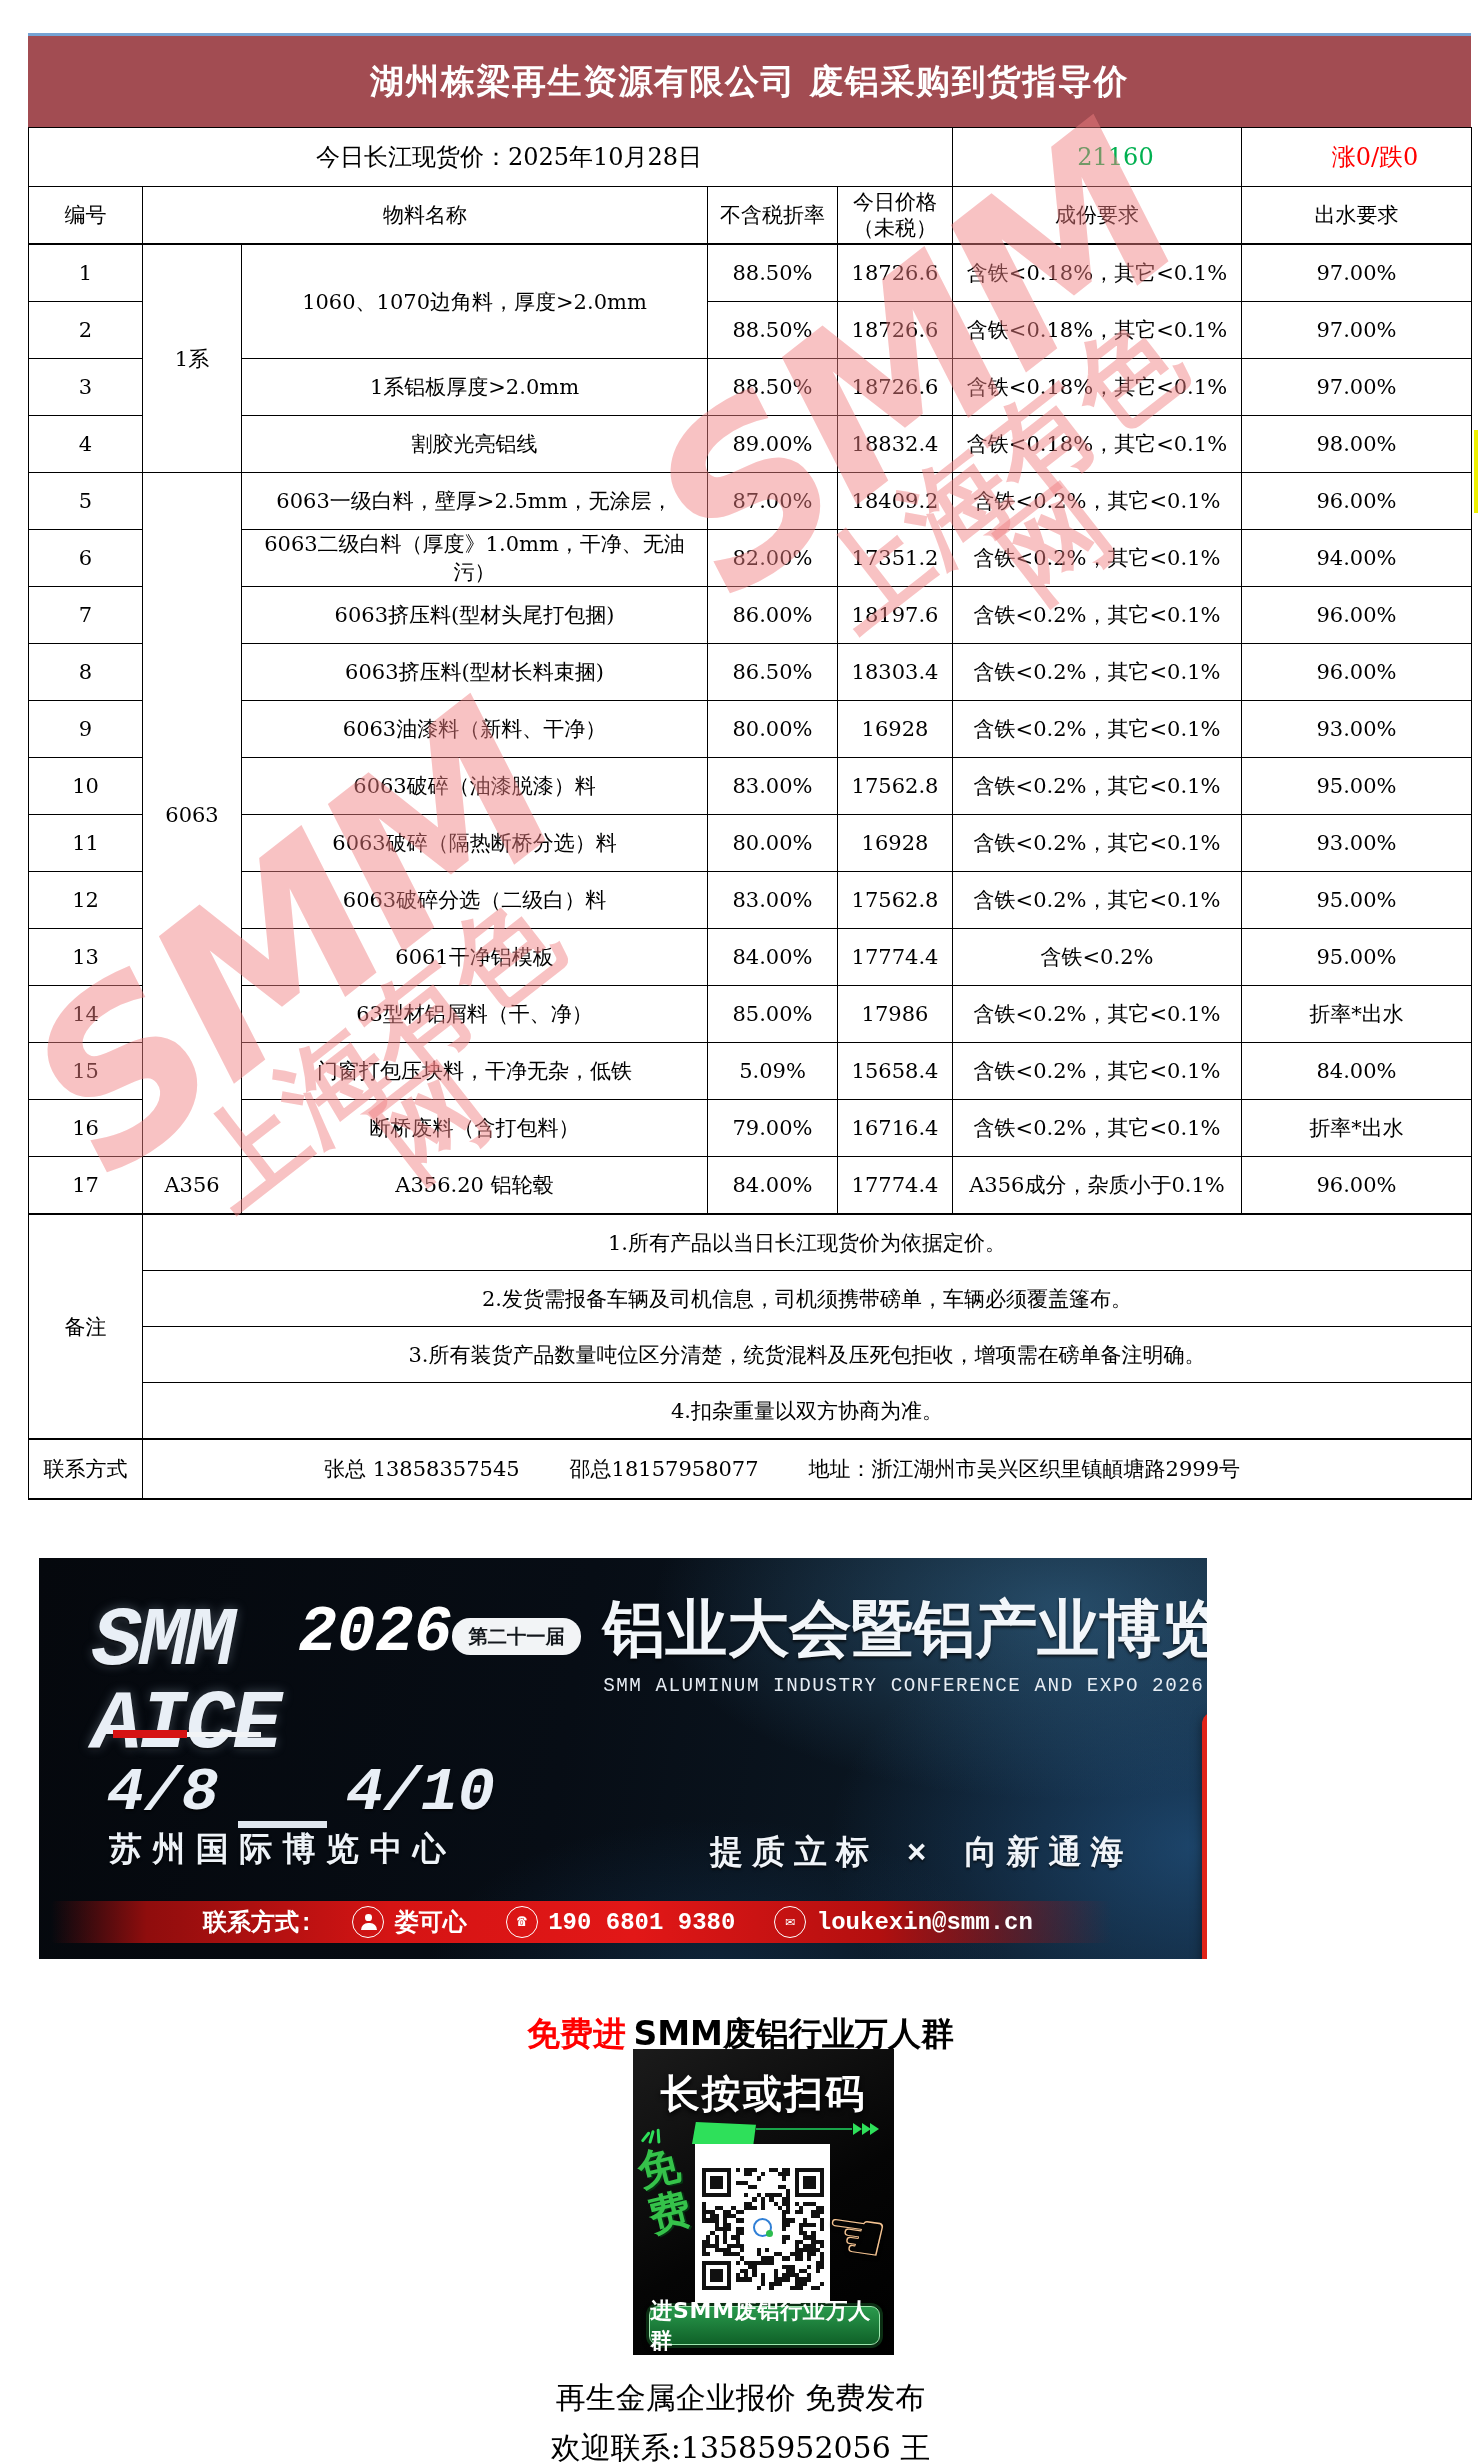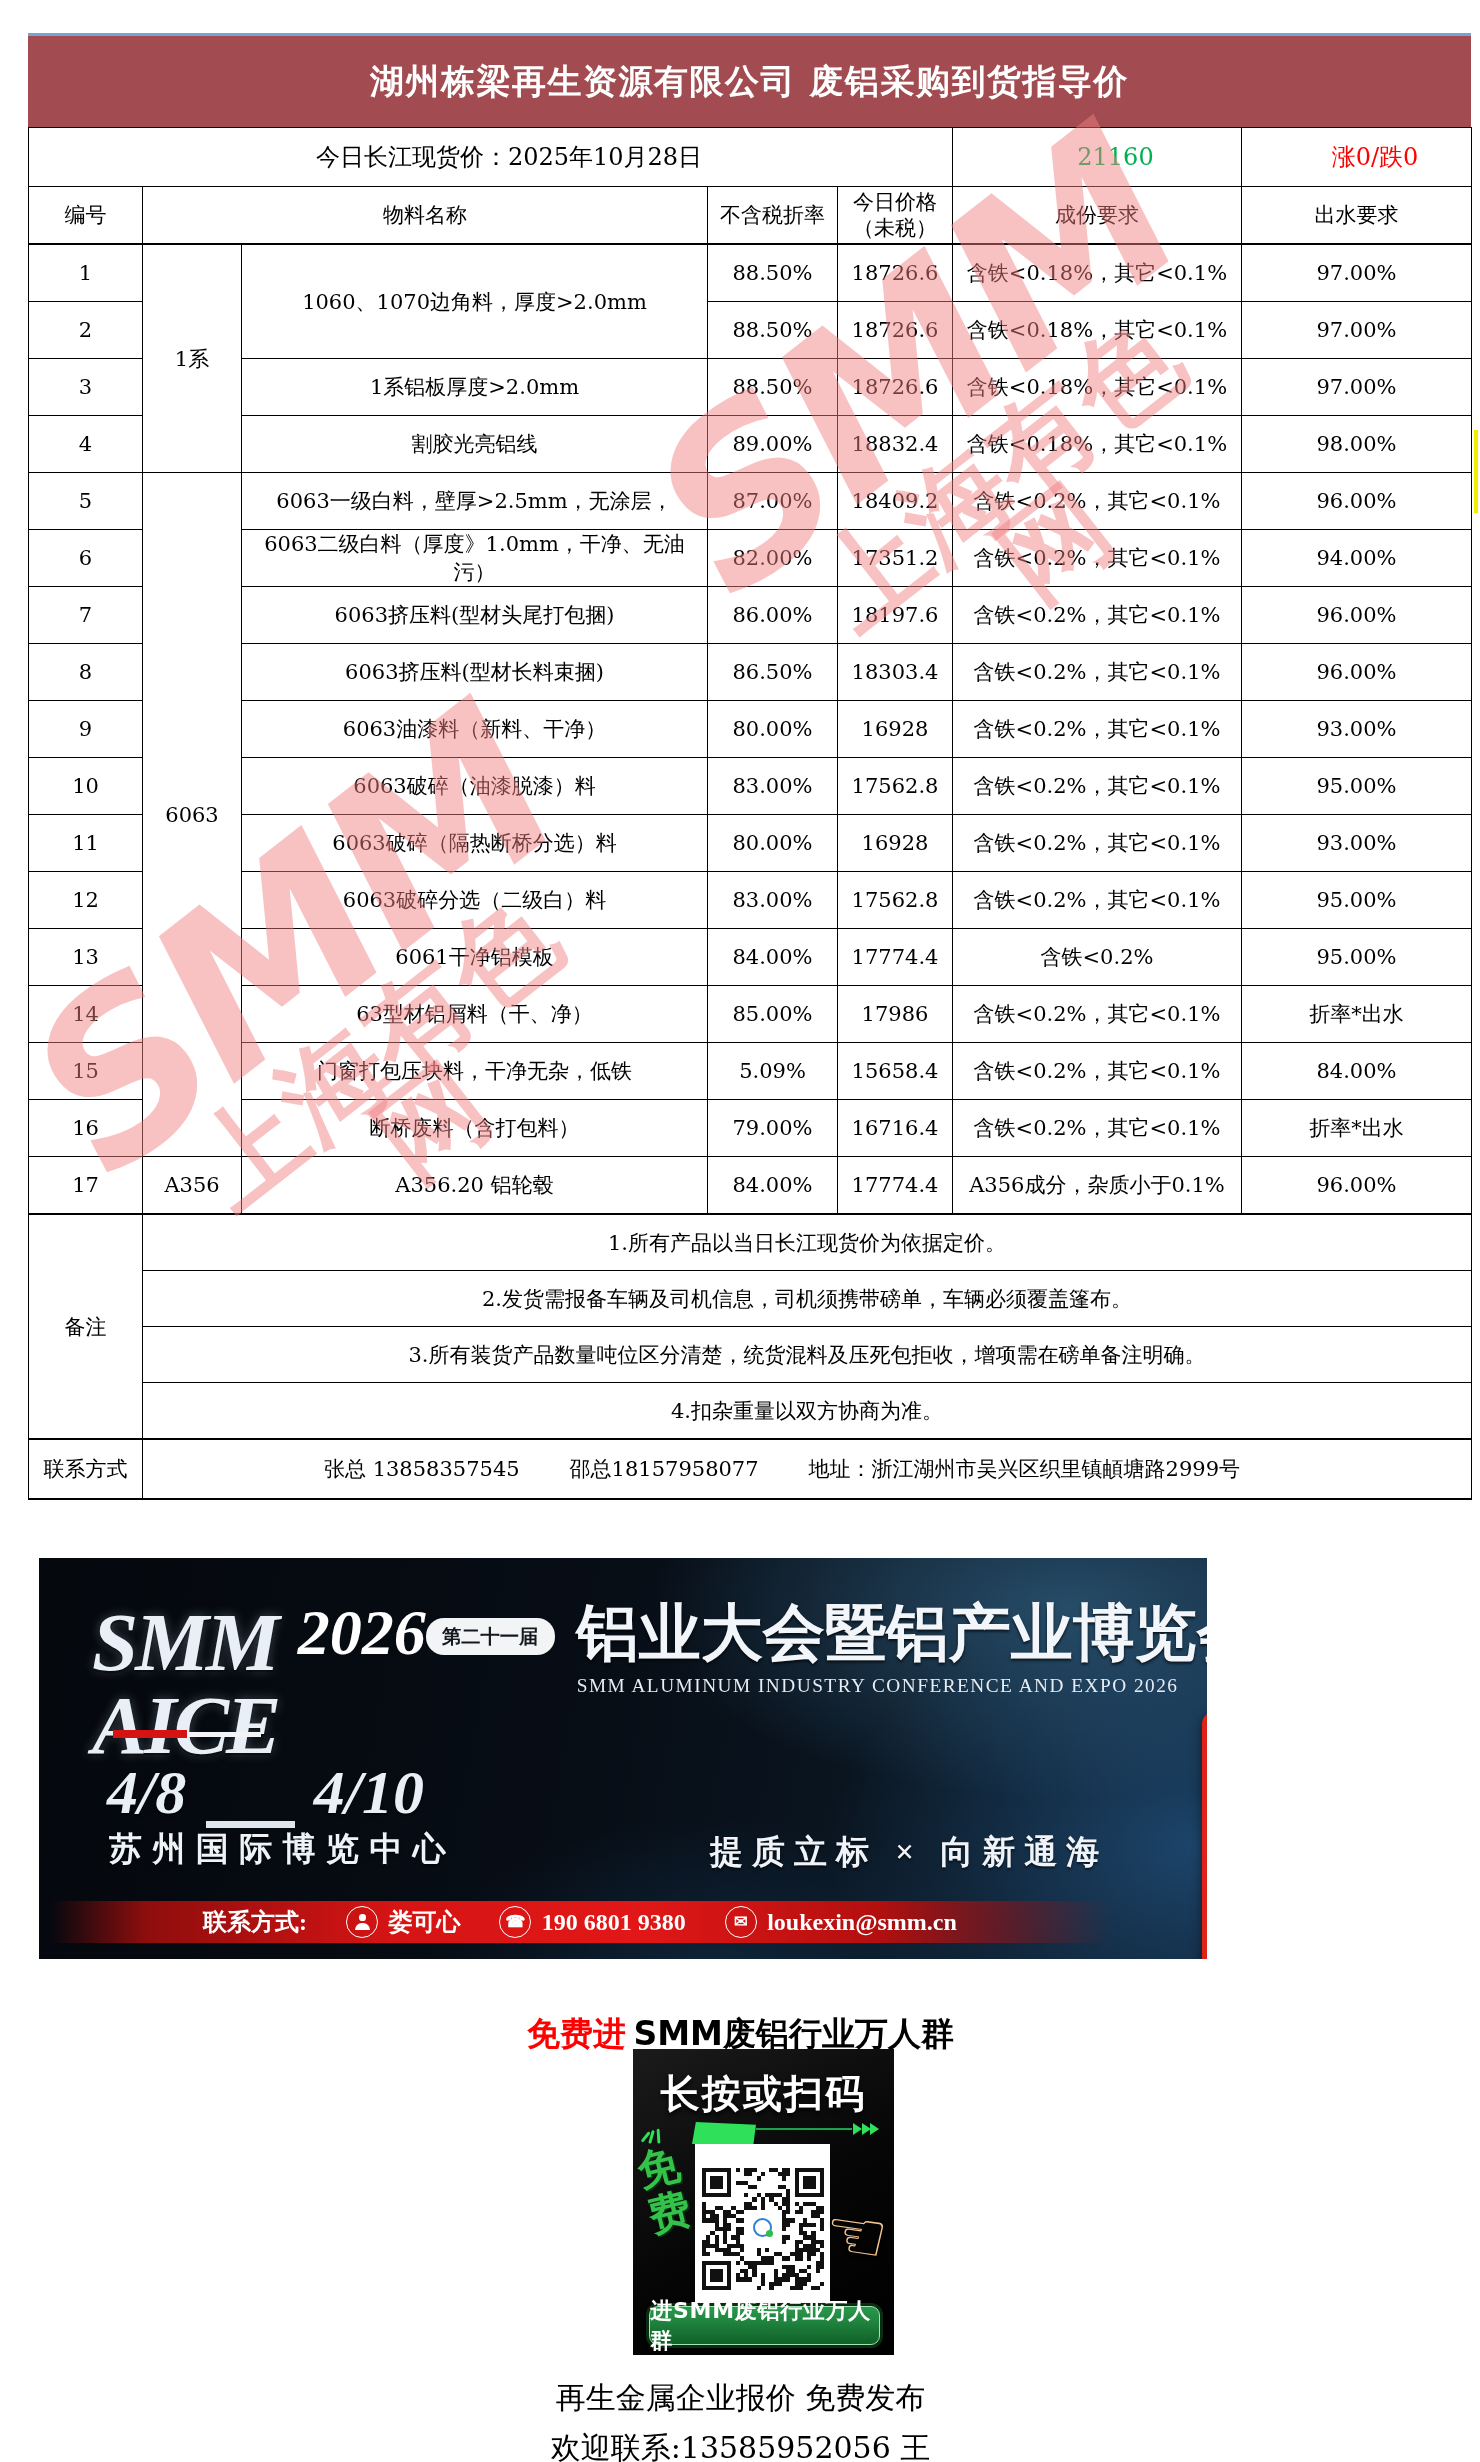--- a/index.html
+++ b/index.html
@@ -34,21 +34,21 @@
     justify-content:center;transform:rotate(-38deg);color:rgba(240,128,130,0.48);
     font-family:"DejaVu Sans","Liberation Sans",sans-serif;font-weight:bold;text-align:center;line-height:.85;}
   .wm .l1{font-size:223px;font-style:italic;letter-spacing:-7.4px;}
   .wm .l2{font-size:105px;letter-spacing:1.5px;}
   .wm1{left:690px;top:148px;}
   .wm2{left:67px;top:727px;}
   .yellow-mark{position:absolute;left:1474px;top:430px;width:3.7px;height:83px;background:#eef000;z-index:7;}
 
   
   .banner{position:absolute;left:39px;top:1558px;width:1168px;height:401px;overflow:hidden;
-    color:#fff;font-family:Liberation Serif, serif;
+    color:#fff;font-family:Liberation Mono, monospace;
     background:
       radial-gradient(668px 312px at 88% 12%, rgba(72,140,188,.45), transparent 62%),
       radial-gradient(564px 386px at 99% 72%, rgba(45,110,170,.5), transparent 65%),
       radial-gradient(415px 223px at 58% 104%, rgba(30,85,135,.28), transparent 70%),
       linear-gradient(100deg,#05080d 0%,#070d15 45%,#0a1520 70%,#0c1b2a 100%);}
   .logo-row{position:absolute;left:53px;top:43px;display:flex;align-items:flex-start;}
   .aice-logo{font-size:83px;font-weight:bold;font-style:italic;letter-spacing:-3px;line-height:1;
     color:#e9eff6;text-shadow:0 1.5px 2.2px rgba(0,0,0,.6),0 0 10.4px rgba(180,200,220,.35);}
   .year-col{margin-left:19.3px;display:flex;flex-direction:row;align-items:center;}
   .year{font-size:64px;font-weight:bold;font-style:italic;line-height:1;color:#fff;}

